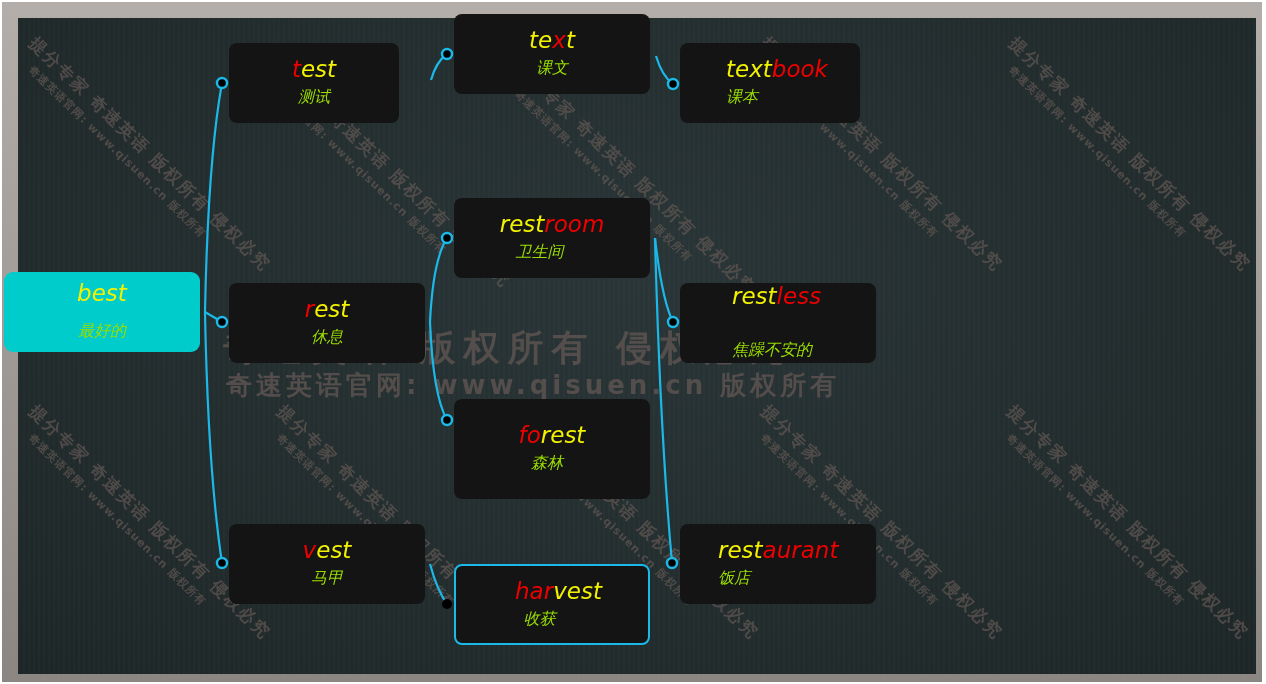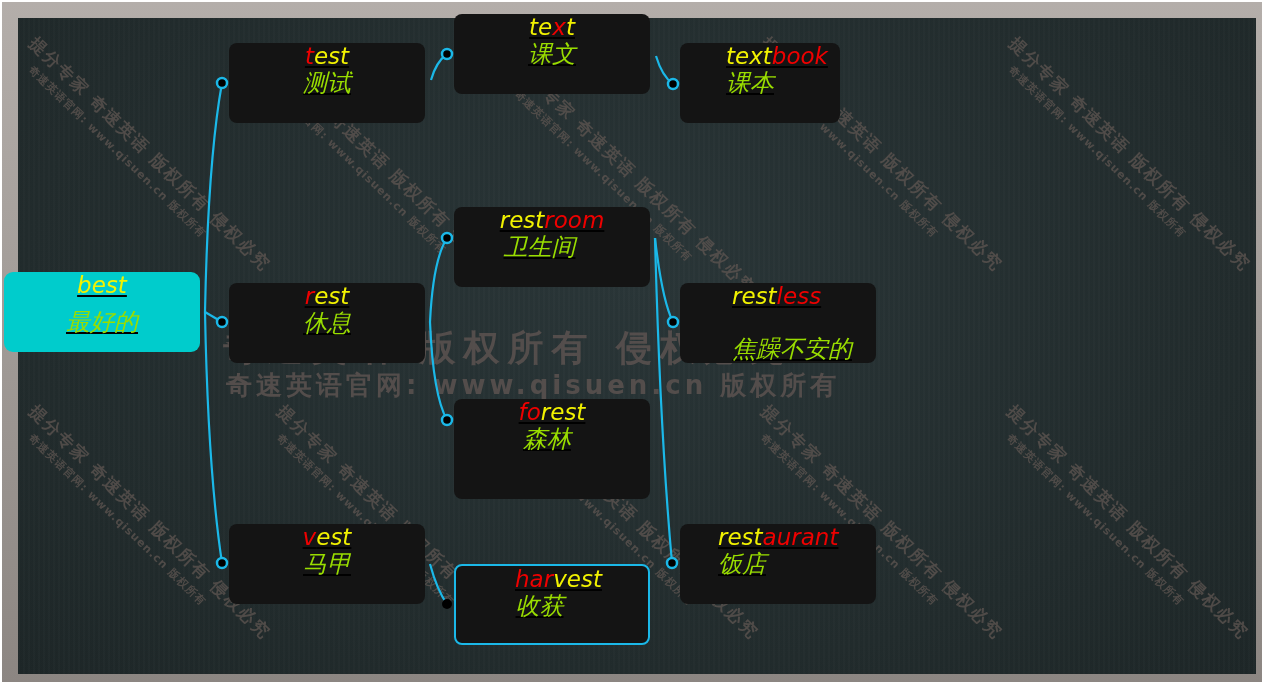--- a/index.html
+++ b/index.html
@@ -16,26 +16,26 @@
   .wm { position: absolute; color: rgba(95,85,82,0.75); font-weight: bold; white-space: nowrap;
         transform-origin: 0 0; transform: rotate(44deg); letter-spacing: 2px; }
   .wm .big { font-size: 17px; display: block; }
   .wm .small { font-size: 11px; display: block; margin-left: 18px; margin-top: 2px; letter-spacing: 1px; }
   .wm-center { position: absolute; color: rgba(92,82,80,0.85); font-weight: bold; white-space: nowrap; }
   .wm-center.l1 { left: 205px; top: 306px; font-size: 36px; letter-spacing: 8px; }
   .wm-center.l2 { left: 208px; top: 350px; font-size: 26px; letter-spacing: 4px; }
 
   svg.links { position: absolute; left: 0; top: 0; width: 1266px; height: 684px; }
   .node { position: absolute; background: #141414; border-radius: 8px; box-sizing: border-box;
-          display: flex; flex-direction: column; align-items: center;
-          font-style: italic; cursor: pointer; text-decoration: underline; }
+          display: flex; flex-direction: column; justify-content: center; align-items: center;
+          font-style: italic; cursor: pointer; }
   .node.root { background: #00cccc; border-radius: 9px; }
   .node.selected { border: 2px solid #1bb8e8; }
   .node .en { font-size: 23px; line-height: 27px; white-space: nowrap; font-family: "DejaVu Sans", sans-serif; }
-  .node .zh { font-size: 24px; line-height: 27px; color: #99dd00; white-space: nowrap; }
+  .node .zh { font-size: 16px; line-height: 27px; color: #99dd00; white-space: nowrap; }
   .node.left .en, .node.left .zh { align-self: flex-start; }
   .y { color: #f2f200; }
   .r { color: #ee0000; }
 </style>
 </head>
 <body>
 
 <div class="frame"></div>
 <div class="board">
 
@@ -114,56 +114,56 @@
     <circle cx="672" cy="563" r="5"></circle>
   </g>
   <circle cx="447" cy="604" r="5" fill="#000"></circle>
 </svg>
 
 <div class="node root" style="left:4px;top:272px;width:196px;height:80px;gap:10px;">
   <div class="en"><span class="y">best</span></div>
   <div class="zh">最好的</div>
 </div>
 
-<div class="node" style="left:229px;top:43px;width:196px;height:80px;">
+<div class="node" style="left:229px;top:43px;width:170px;height:80px;">
   <div class="en"><span class="r">t</span><span class="y">est</span></div>
   <div class="zh">测试</div>
 </div>
 
 <div class="node" style="left:229px;top:283px;width:196px;height:80px;">
   <div class="en"><span class="r">r</span><span class="y">est</span></div>
   <div class="zh">休息</div>
 </div>
 
 <div class="node" style="left:229px;top:524px;width:196px;height:80px;">
   <div class="en"><span class="r">v</span><span class="y">est</span></div>
   <div class="zh">马甲</div>
 </div>
 
 <div class="node" style="left:454px;top:14px;width:196px;height:80px;">
   <div class="en"><span class="y">te</span><span class="r">x</span><span class="y">t</span></div>
   <div class="zh">课文</div>
 </div>
 
-<div class="node" style="left:454px;top:207px;width:196px;height:80px;">
+<div class="node" style="left:454px;top:198px;width:196px;height:80px;">
   <div class="en"><span class="y">rest</span><span class="r">room</span></div>
   <div class="zh" style="margin-right:25px;">卫生间</div>
 </div>
 
 <div class="node" style="left:454px;top:399px;width:196px;height:100px;">
   <div class="en"><span class="r">fo</span><span class="y">rest</span></div>
   <div class="zh" style="margin-right:40px;margin-left:30px;">森林</div>
 </div>
 
 <div class="node selected" style="left:454px;top:564px;width:196px;height:81px;padding-left:13px;">
   <div class="en"><span class="r">har</span><span class="y">vest</span></div>
   <div class="zh" style="margin-right:38px;">收获</div>
 </div>
 
-<div class="node left" style="left:680px;top:43px;width:160px;height:80px;padding-left:46px;">
+<div class="node left" style="left:680px;top:43px;width:180px;height:80px;padding-left:46px;">
   <div class="en"><span class="y">text</span><span class="r">book</span></div>
   <div class="zh">课本</div>
 </div>
 
 <div class="node left" style="left:680px;top:283px;width:196px;height:80px;padding-left:52px;gap:26px;">
   <div class="en"><span class="y">rest</span><span class="r">less</span></div>
   <div class="zh">焦躁不安的</div>
 </div>
 
 <div class="node left" style="left:680px;top:524px;width:196px;height:80px;padding-left:38px;">

